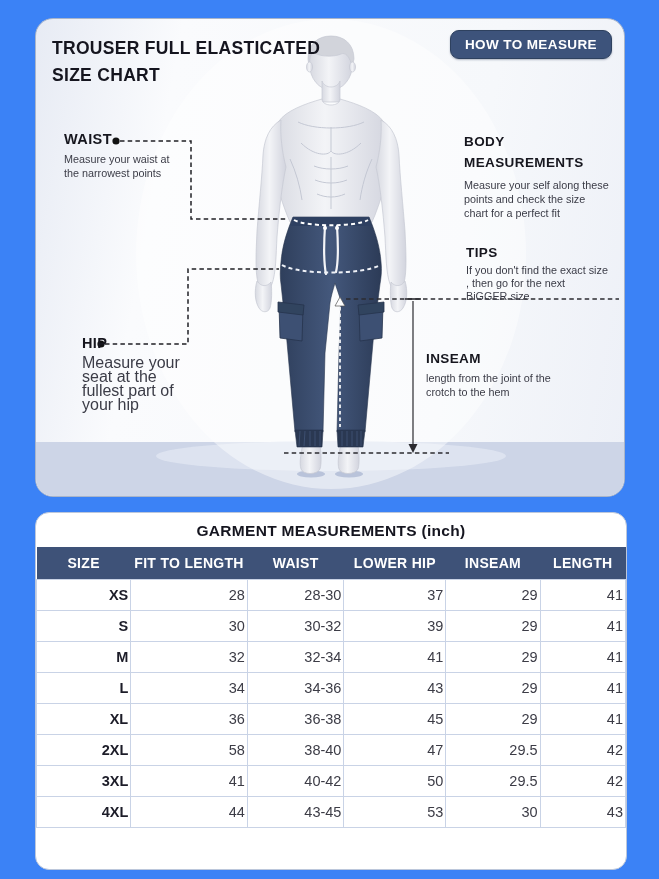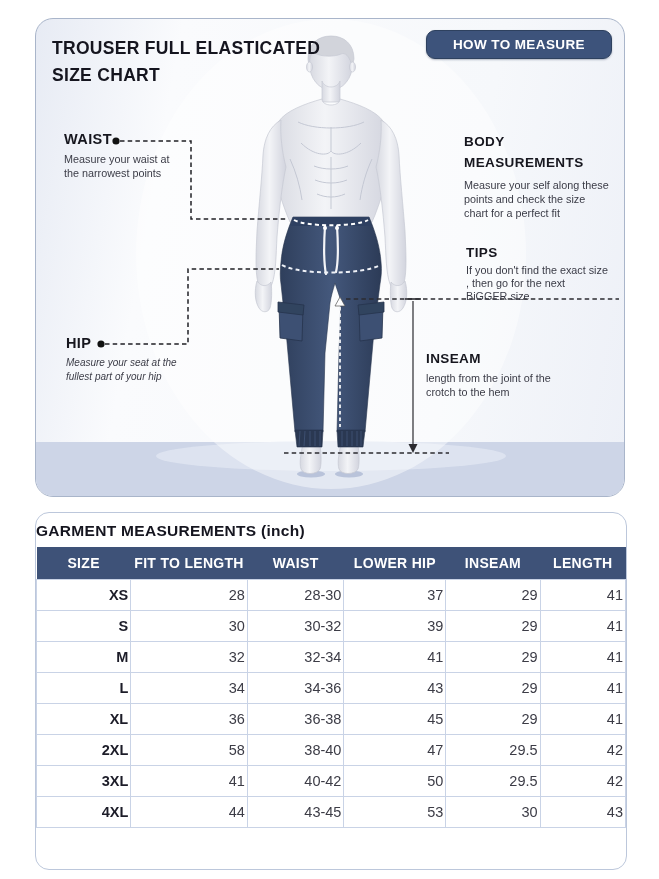--- a/index.html
+++ b/index.html
@@ -2,67 +2,67 @@
 <html><head>
 <meta charset="utf-8">
 <style>
   html,body{margin:0;padding:0;}
   body{
     width:659px;height:879px;
     background:#d0daeb;
     font-family:"Liberation Sans","DejaVu Sans",sans-serif;
     -webkit-font-smoothing:antialiased;
   }
-  .page{position:relative;width:659px;height:879px;background:#ffffff;overflow:hidden;}
+  .page{position:relative;width:659px;height:879px;background:#3b82f6;overflow:hidden;}
 
   
   .top-card{
     position:absolute;left:35px;top:18px;width:588px;height:477px;
     background:linear-gradient(100deg,#e7ebf4 0%,#fafbfd 22%,#f6f8fb 70%,#edf0f7 100%);
     border:1px solid #a9b5ca;border-radius:18px;overflow:hidden;
   }
   .top-card svg{position:absolute;left:0;top:0;}
   .size-chart-title{
     position:absolute;left:16px;top:16px;width:280px;
     font-size:17.5px;font-weight:bold;color:#15151f;
     letter-spacing:.3px;line-height:27px;z-index:3;
   }
   .how-to-measure-badge{
     position:absolute;right:12px;top:11px;z-index:3;
     background:#3d537b;color:#ffffff;
     font-size:13.5px;font-weight:bold;letter-spacing:.4px;
-    padding:6px 26px;border-radius:9px;border:1px solid #2e415f;
+    padding:6px 14px;border-radius:9px;border:1px solid #2e415f;
     box-shadow:0 1px 2px rgba(40,55,90,.35);
   }
   .ann{position:absolute;z-index:2;}
   .ann-label{font-weight:bold;color:#16161e;letter-spacing:.4px;}
   .ann-desc{color:#3b3c47;margin-top:5px;}
   .ann-waist{left:28px;top:112px;width:112px;}
   .ann-waist .ann-label{font-size:14.5px;}
   .ann-waist .ann-desc{font-size:10.8px;line-height:14px;}
-  .ann-hip{left:30px;top:316px;width:120px;}
+  .ann-hip{left:46px;top:316px;width:120px;}
   .ann-hip .ann-label{font-size:14.5px;}
-  .ann-hip .ann-desc{font-size:10px;line-height:14px;font-style:italic;}
+  .ann-hip .ann-desc{font-size:16px;line-height:14px;}
   .ann-body{left:428px;top:112px;width:146px;}
   .ann-body .ann-label{font-size:13.5px;line-height:21px;}
   .ann-body .ann-desc{font-size:10.8px;line-height:14px;}
   .ann-tips{left:430px;top:226px;width:142px;}
   .ann-tips .ann-label{font-size:13.5px;}
   .ann-tips .ann-desc{font-size:10.8px;line-height:13px;margin-top:4px;}
   .ann-inseam{left:390px;top:332px;width:140px;}
   .ann-inseam .ann-label{font-size:13.5px;}
   .ann-inseam .ann-desc{font-size:10.8px;line-height:14px;}
 
   
   .table-card{
     position:absolute;left:35px;top:512px;width:590px;height:356px;
     background:#ffffff;border:1px solid #bcc7db;border-radius:14px;overflow:hidden;
   }
   .table-title{
-    text-align:left;font-size:15.5px;font-weight:bold;color:#15151f;
+    text-align:center;font-size:15.5px;font-weight:bold;color:#15151f;
     letter-spacing:.3px;padding:9px 0 7px 0;
   }
   table.size-table{width:100%;border-collapse:collapse;table-layout:fixed;}
   table.size-table th{
     background:#3e5278;color:#ffffff;font-size:14px;font-weight:bold;
     letter-spacing:.3px;padding:8px 2px;border:none;margin-top:48px;
   }
   table.size-table td{
     border:1.4px solid #c9d3e6;text-align:right;
     padding:4px 2px;font-size:14.5px;color:#3c3c46;height:22px;

